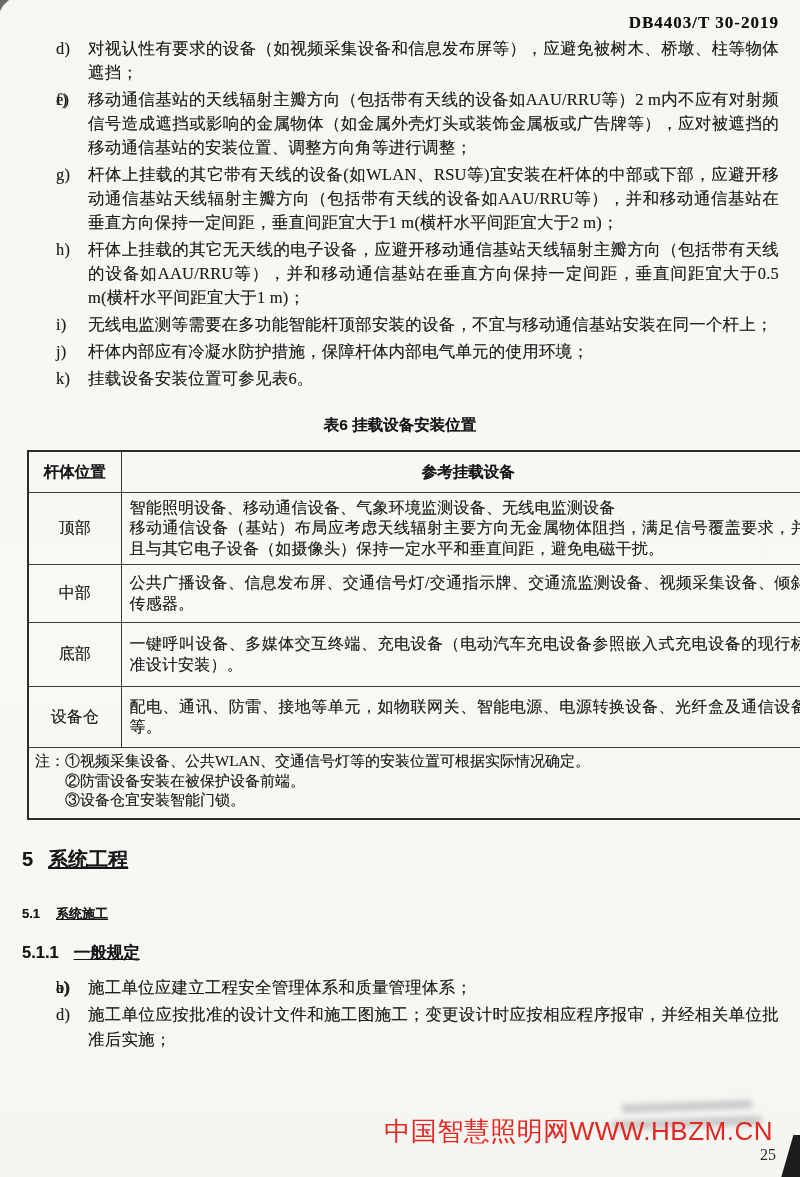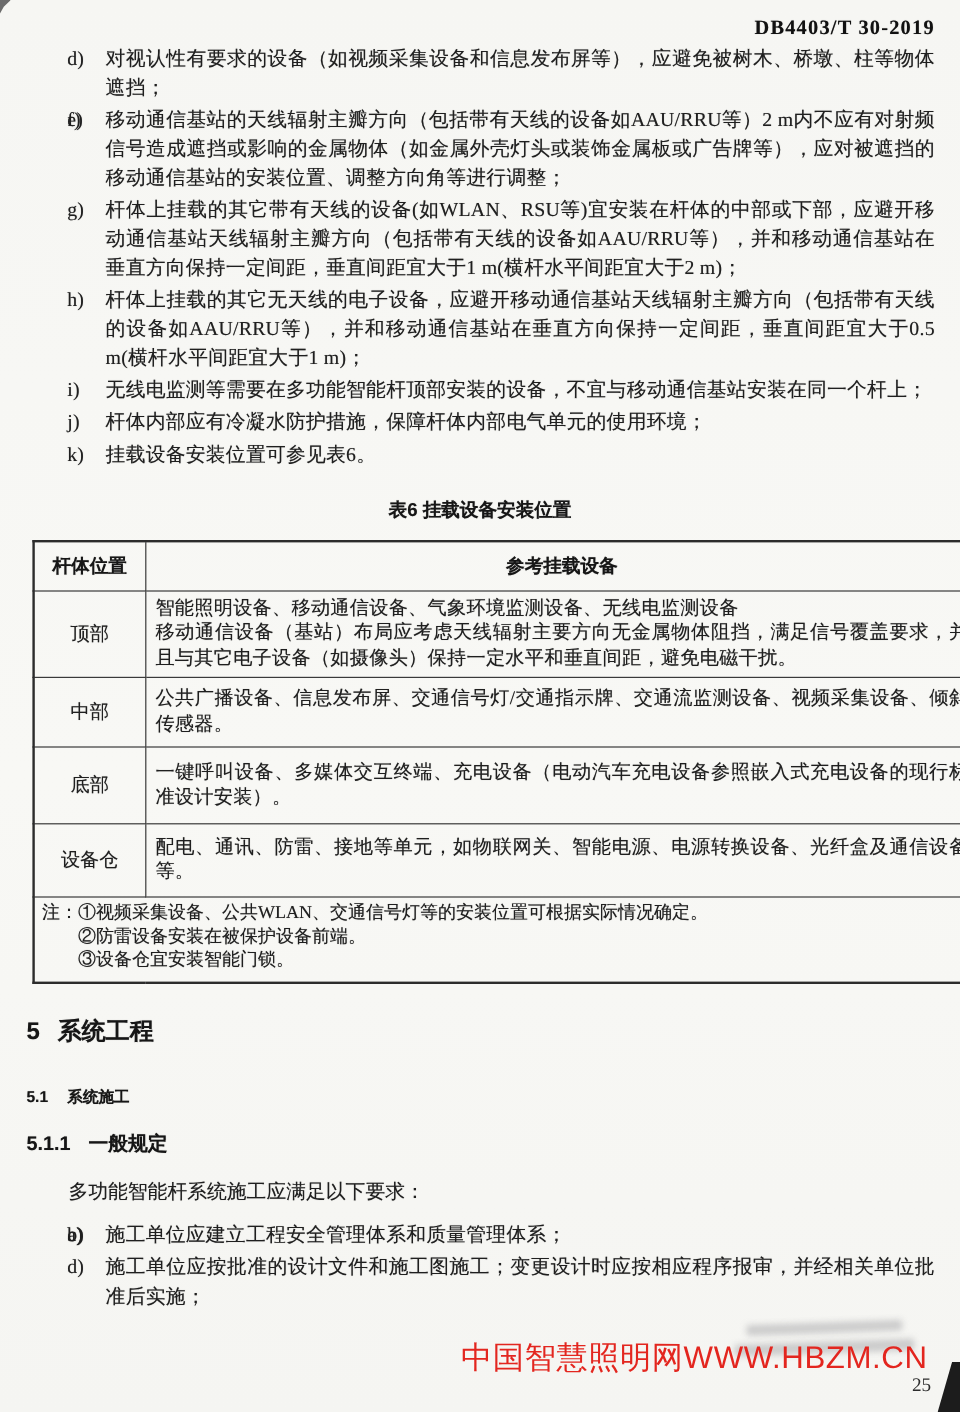--- a/index.html
+++ b/index.html
@@ -47,21 +47,21 @@
   td.dev { padding:3px 8px; font-size:16px; line-height:20.5px; text-align:justify; letter-spacing:0.2px; }
   tr.r0 td { height:65px; }
   tr.r1 td { height:51px; }
   tr.r2 td { height:57px; }
   tr.r3 td { height:54px; }
   td.notes-cell { padding:4px 6px 7px 6px; font-size:15px; line-height:19.5px; height:48px; vertical-align:top; }
   .note-flex { display:flex; }
   .note-label { flex:0 0 auto; }
   .note-lines { flex:1 1 auto; }
 
-  .sec { margin-left:22px; font-family:"Liberation Sans", sans-serif; font-weight:bold; color:#161616; }
+  .sec { margin-left:22px; font-family:"Liberation Sans", sans-serif; font-weight:bold; color:#161616;text-decoration:underline; }
   .sec .num { display:inline-block; }
   .sec1 { margin-top:26px; font-size:20px; }
   .sec1 .num { margin-right:15px; }
   .sec2 { margin-top:32px; font-size:13px; }
   .sec2 .num { margin-right:16px; }
   .sec3 { margin-top:19px; font-size:16.5px; }
   .sec3 .num { margin-right:15px; }
 
   .intro { margin:17px 21px 0 57px; font-size:16.5px; line-height:24px; }
 
@@ -170,21 +170,20 @@
     <div class="sec sec1">
       <span class="num">5</span><span>系统工程</span>
     </div>
     <div class="sec sec2">
       <span class="num">5.1</span><span>系统施工</span>
     </div>
     <div class="sec sec3">
       <span class="num">5.1.1</span><span>一般规定</span>
     </div>
 
-    <p class="intro">多功能智能杆系统施工应满足以下要求：</p>
 
     <div class="clause-list clause-list2">
       <div class="clause"><span class="marker">a)</span></div>
       <div class="clause"><span class="marker">b)</span></div>
       <div class="clause"><span class="marker">c)</span><span>施工单位应建立工程安全管理体系和质量管理体系；</span></div>
       <div class="clause"><span class="marker">d)</span><span>施工单位应按批准的设计文件和施工图施工；变更设计时应按相应程序报审，并经相关单位批准后实施；</span></div>
     </div>
   </div>
 
   <div class="watermark-ghost">

